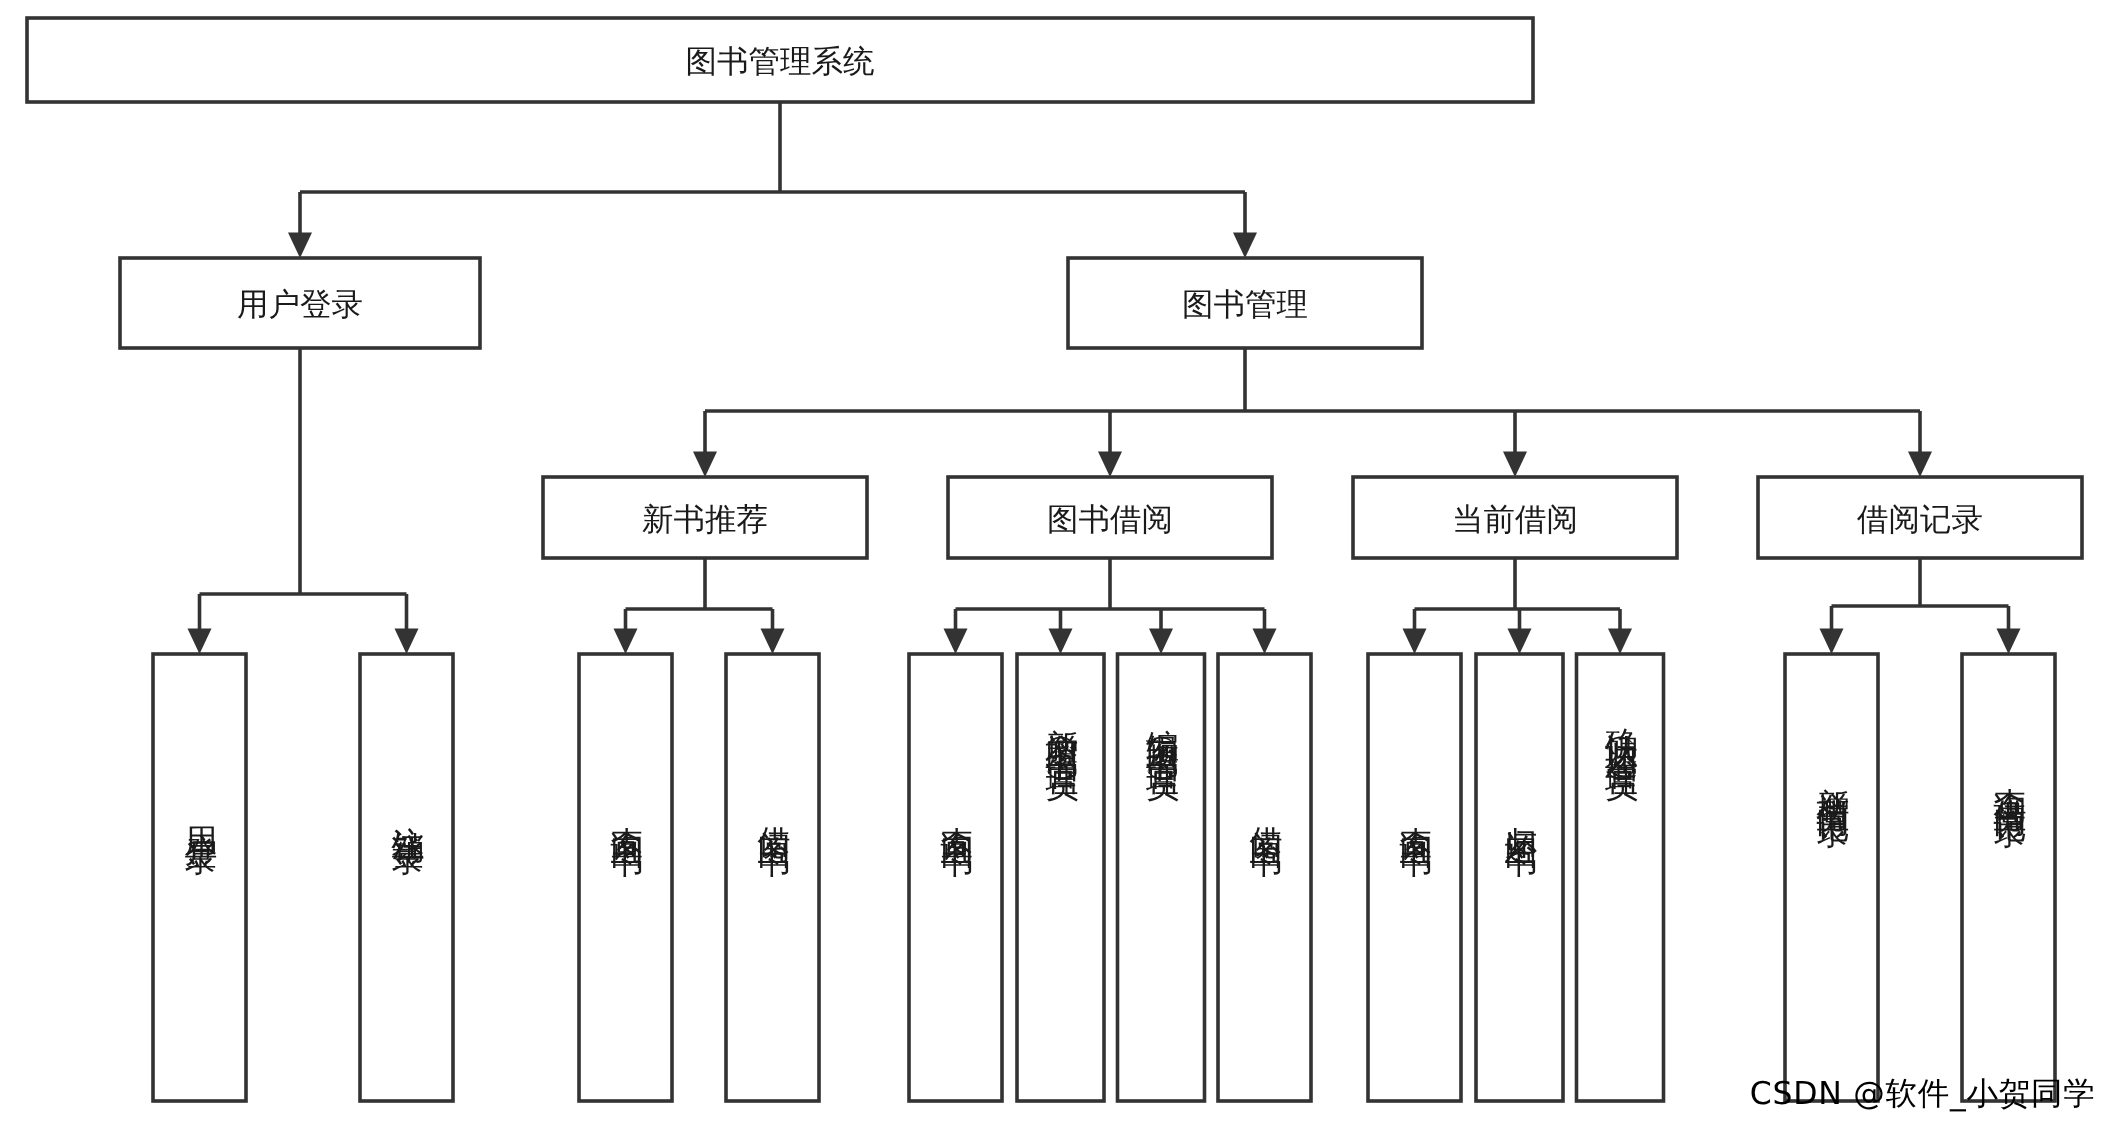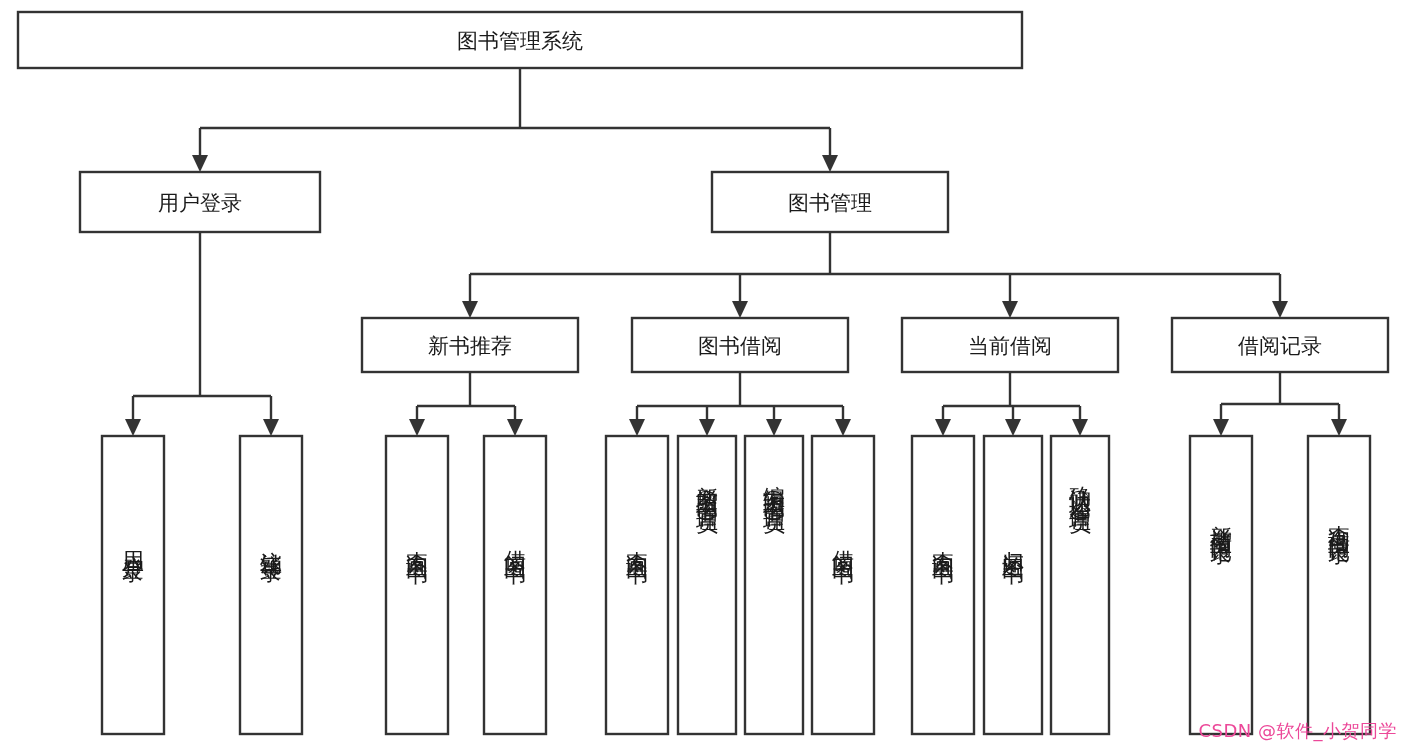--- a/index.html
+++ b/index.html
@@ -62,22 +62,22 @@
     line-height: 1;
     letter-spacing: 2px;
     color: #1a1a1a;
     white-space: nowrap;
   }
   .watermark {
     position: absolute;
     right: 8px;
     bottom: 4px;
     font-family: "DejaVu Sans", "Liberation Sans", sans-serif;
-    font-size: 18px;
-    color: #ec4899;
+    font-size: 21px;
+    color: #000000;
     letter-spacing: 0.5px;
     user-select: none;
     white-space: nowrap;
   }
 </style>
 </head>
 <body>
 
 <div id="diagram-root">
 

